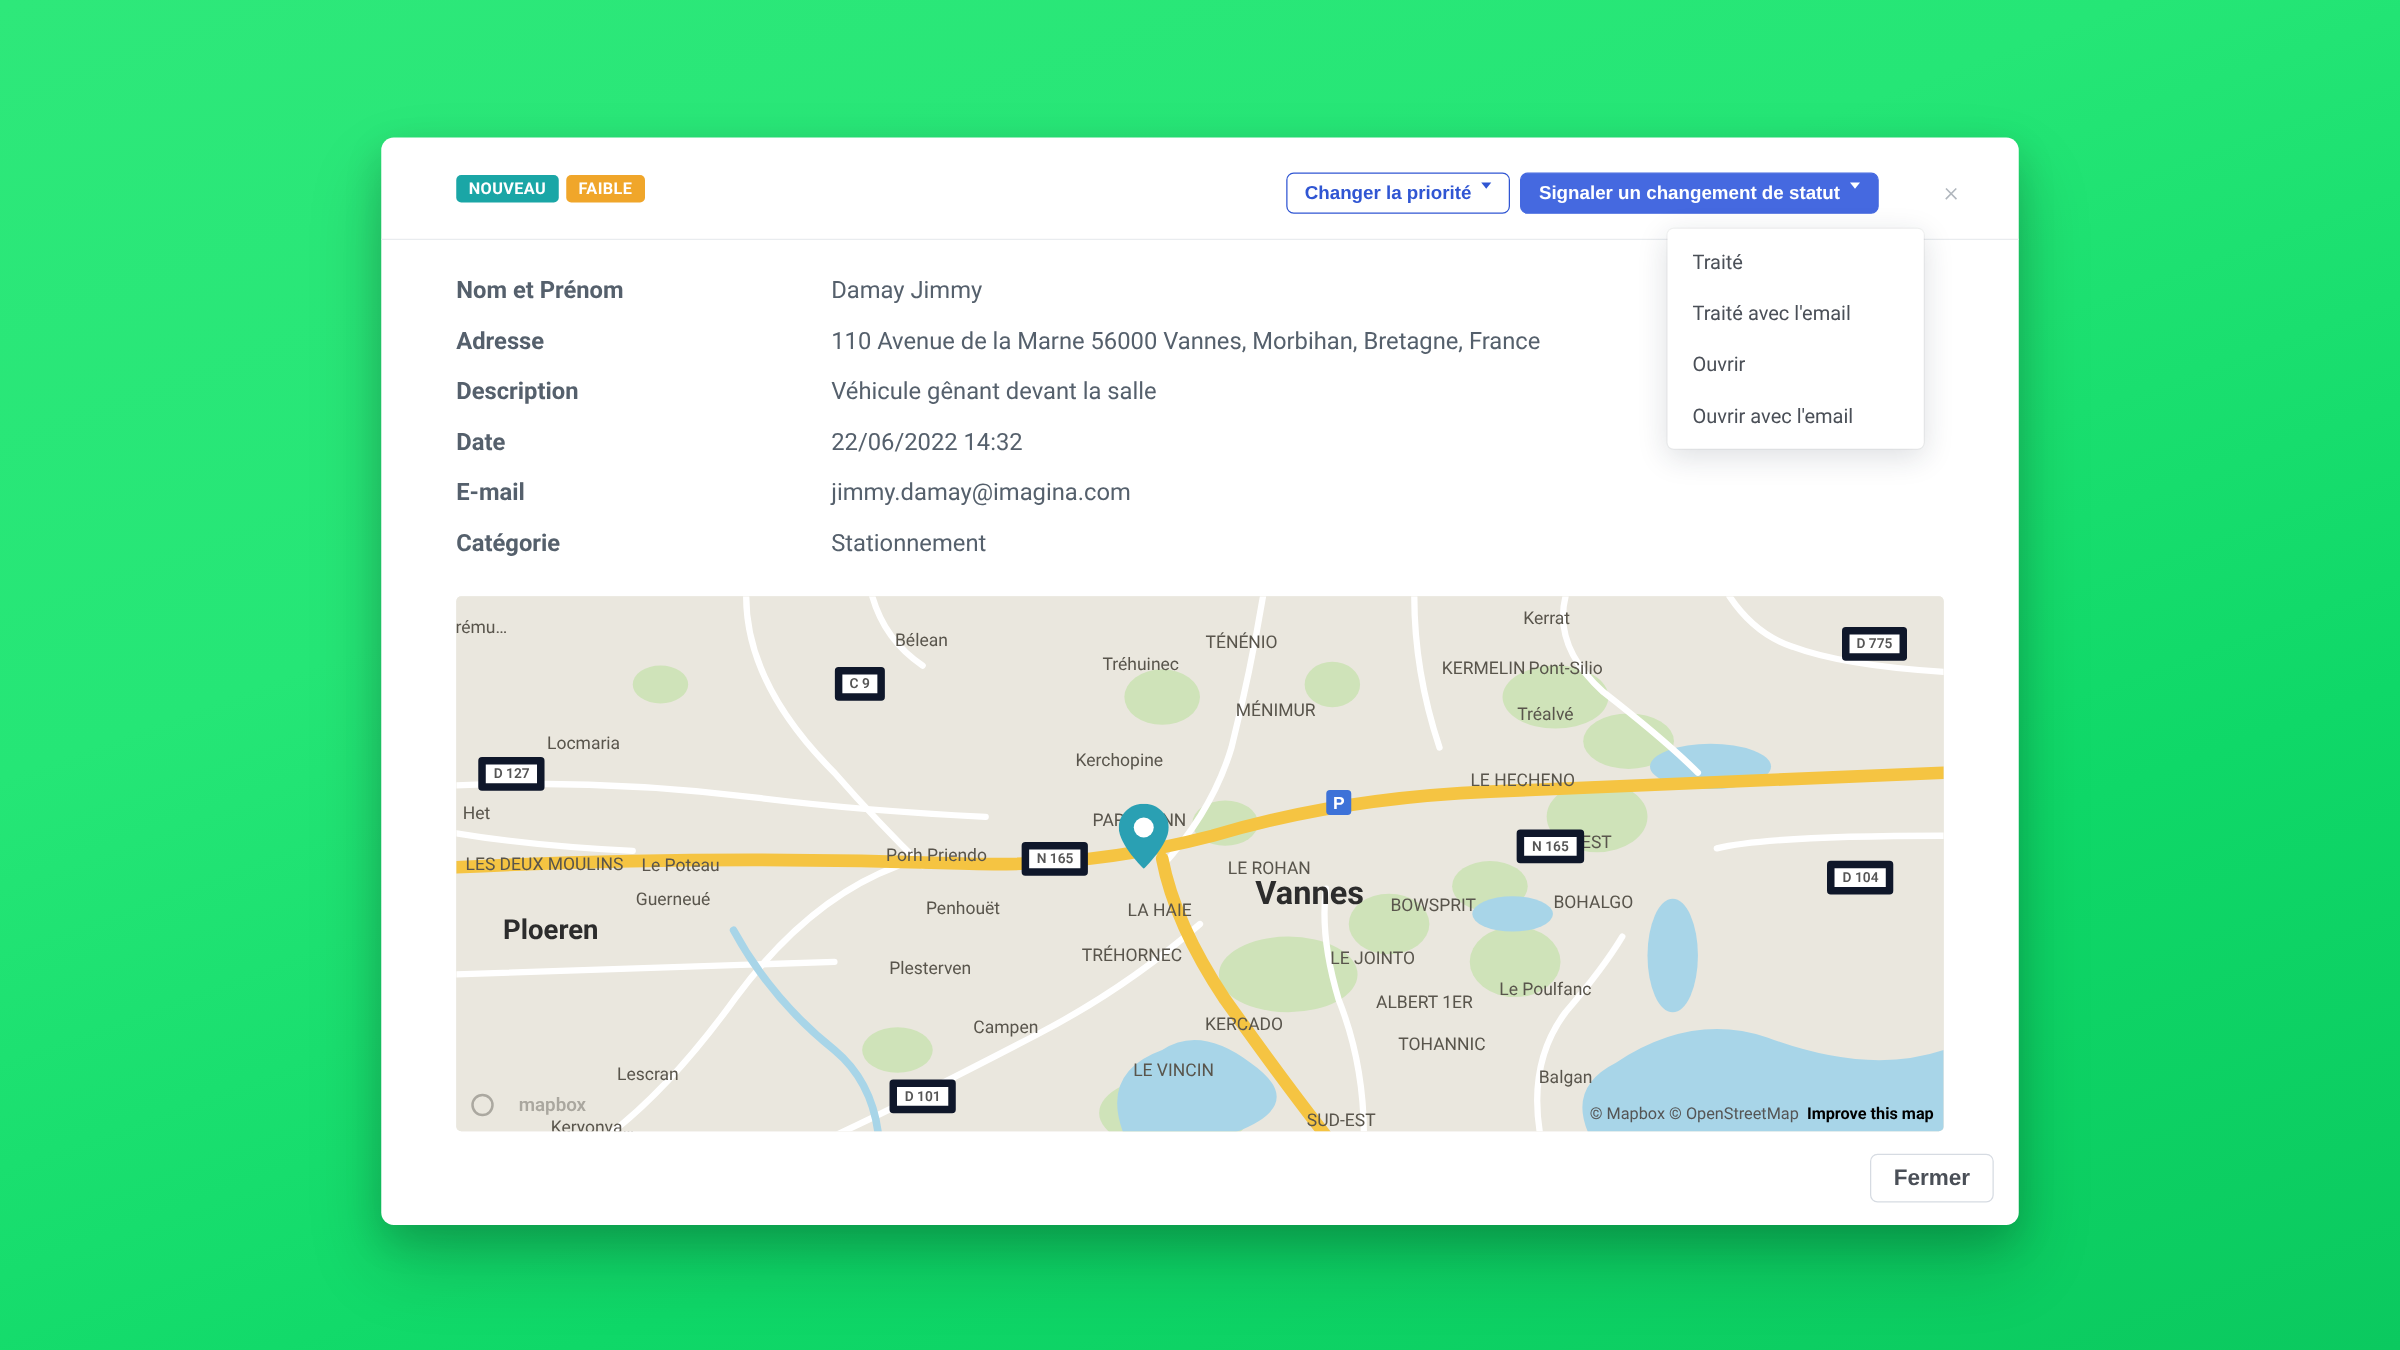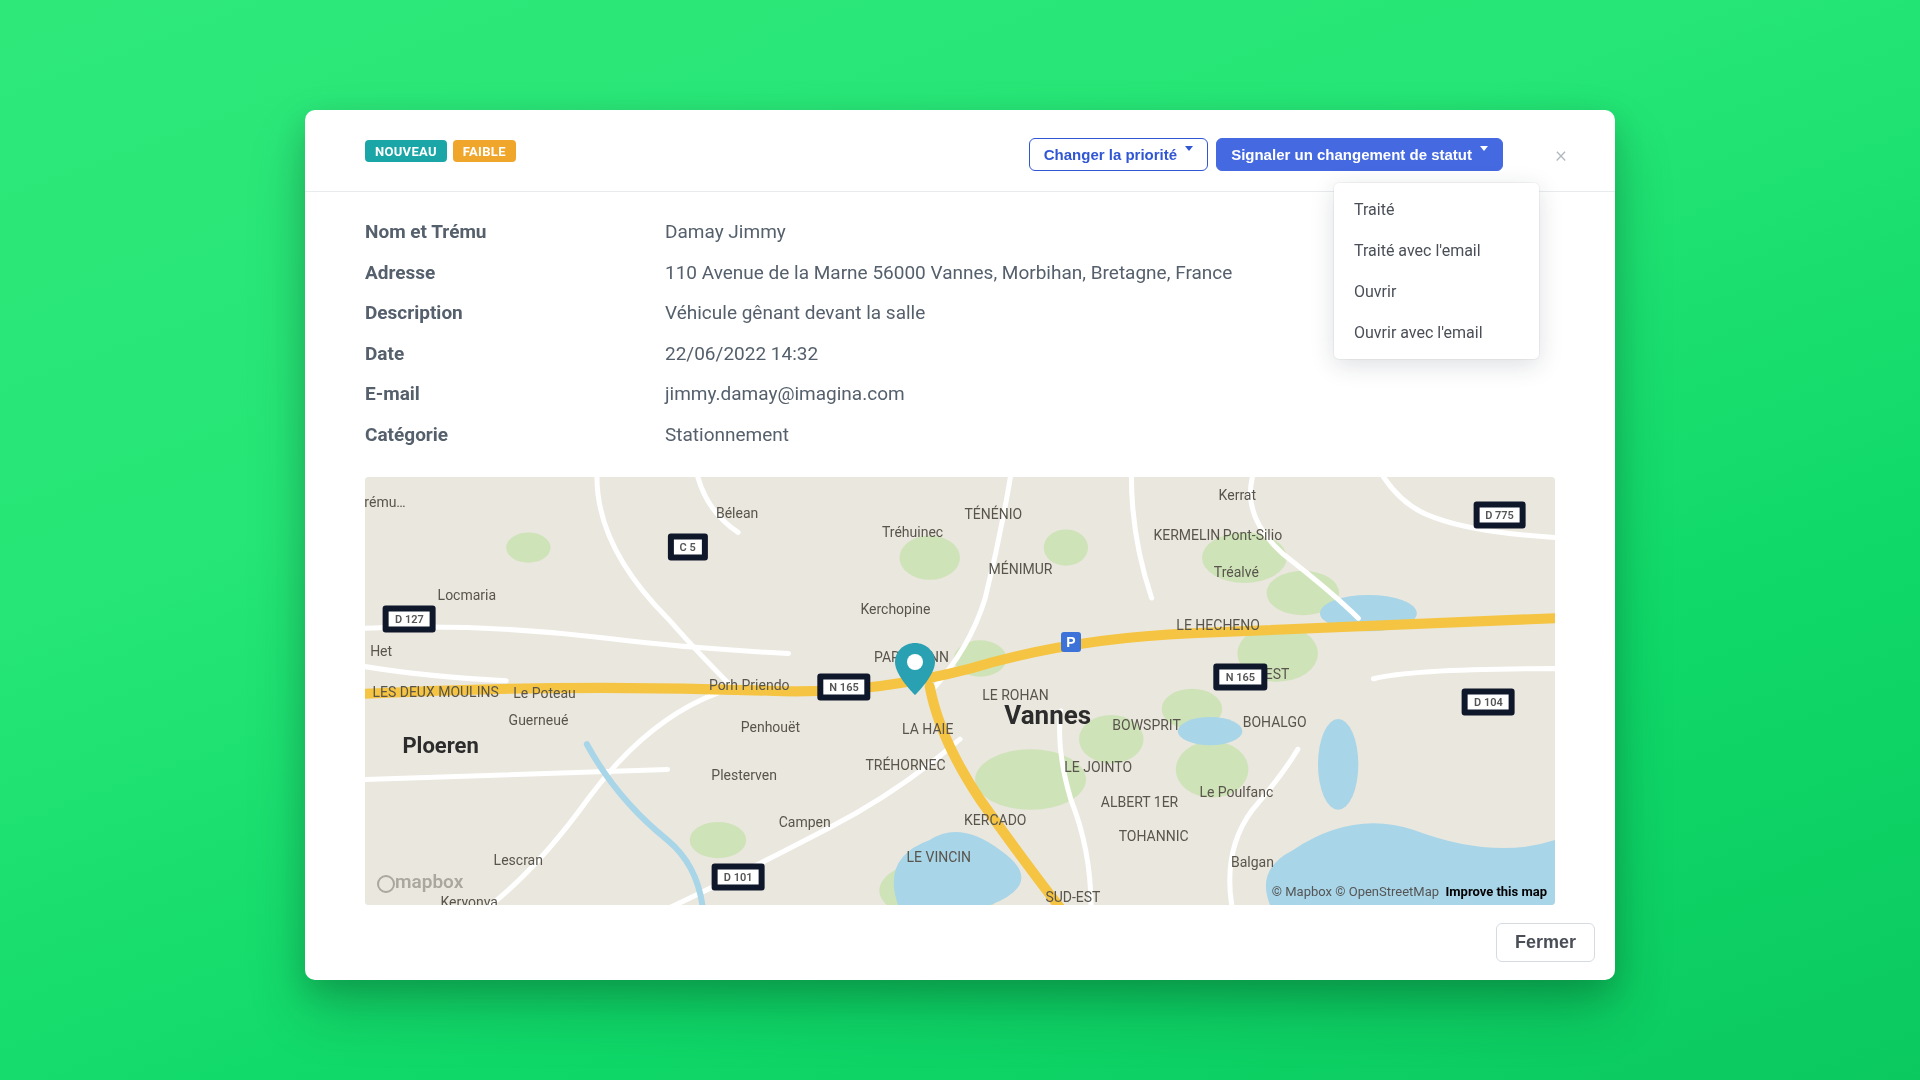--- a/index.html
+++ b/index.html
@@ -146,22 +146,22 @@
     font-weight:600;
     transform: translate(-50%,-50%);
   }
   .marker {
     position:absolute;
     transform: translate(-50%,-100%);
     width: 40px; height: 52px;
   }
   .map-attrib-left {
     position:absolute; left:12px; bottom:12px;
-    display:flex; align-items:flex-end; gap:0;
-    color:#9b9890; font-size:19px; font-weight:600;
+    display:flex; align-items:flex-start; gap:20px;
+    color:#9b9890; font-size:15px; font-weight:600;
     opacity:.8;
   }
   .map-attrib-left .mb-circle{
     width:18px;height:18px;border-radius:50%;border:2px solid #9b9890;
     display:inline-block;
   }
   .map-attrib-right {
     position:absolute; right:8px; bottom:6px;
     font-size:13px; color:#555;
   }
@@ -208,21 +208,21 @@
         <div class="dropdown-item">Traité</div>
         <div class="dropdown-item">Traité avec l'email</div>
         <div class="dropdown-item">Ouvrir</div>
         <div class="dropdown-item">Ouvrir avec l'email</div>
       </div>
     </div>
   </div>
 
   <div class="card-body">
     <div class="info-row">
-      <div class="label">Nom et Trému</div>
+      <div class="label">Nom et Prénom</div>
       <div class="value">Damay Jimmy</div>
     </div>
     <div class="info-row">
       <div class="label">Adresse</div>
       <div class="value">110 Avenue de la Marne 56000 Vannes, Morbihan, Bretagne, France</div>
     </div>
     <div class="info-row">
       <div class="label">Description</div>
       <div class="value">Véhicule gênant devant la salle</div>
     </div>
@@ -325,21 +325,21 @@
           <span class="map-label" style="left: 15.0847%; top: 50.4673%;">Le Poteau</span>
           <span class="map-label" style="left: 14.5763%; top: 56.7757%;">Guerneué</span>
           <span class="map-label" style="left: 31.8644%; top: 69.6262%;">Plesterven</span>
           <span class="map-label" style="left: 12.8814%; top: 89.486%;">Lescran</span>
           <span class="map-label" style="left: 9.15254%; top: 99.2991%;">Keryonva…</span>
           <span class="map-label" style="left: 73.2203%; top: 73.5981%;">Le Poulfanc</span>
           <span class="map-label" style="left: 74.5763%; top: 89.9533%;">Balgan</span>
           <span class="map-label" style="left: 1.35593%; top: 40.6542%;">Het</span>
           <span class="map-label city" style="left: 57.3729%; top: 55.6075%;">Vannes</span>
           <span class="map-label city2" style="left: 6.35593%; top: 62.6168%;">Ploeren</span>
-          <span class="route-badge" style="left: 27.1186%; top: 16.3551%;">C 5</span>
+          <span class="route-badge" style="left: 27.1186%; top: 16.3551%;">C 9</span>
           <span class="route-badge" style="left: 3.72881%; top: 33.1776%;">D 127</span>
           <span class="route-badge" style="left: 40.2542%; top: 49.0654%;">N 165</span>
           <span class="route-badge" style="left: 73.5593%; top: 46.729%;">N 165</span>
           <span class="route-badge" style="left: 94.4068%; top: 52.5701%;">D 104</span>
           <span class="route-badge" style="left: 95.339%; top: 8.8785%;">D 775</span>
           <span class="route-badge" style="left: 31.3559%; top: 93.4579%;">D 101</span>
         </div>
 
       <svg class="p-svg" id="parking-icon" width="22" height="22" viewBox="0 0 22 22" style="left: 59.322%; top: 38.5514%;">
         <rect x="1" y="1" width="20" height="20" rx="3" fill="#3d72d8"></rect>

